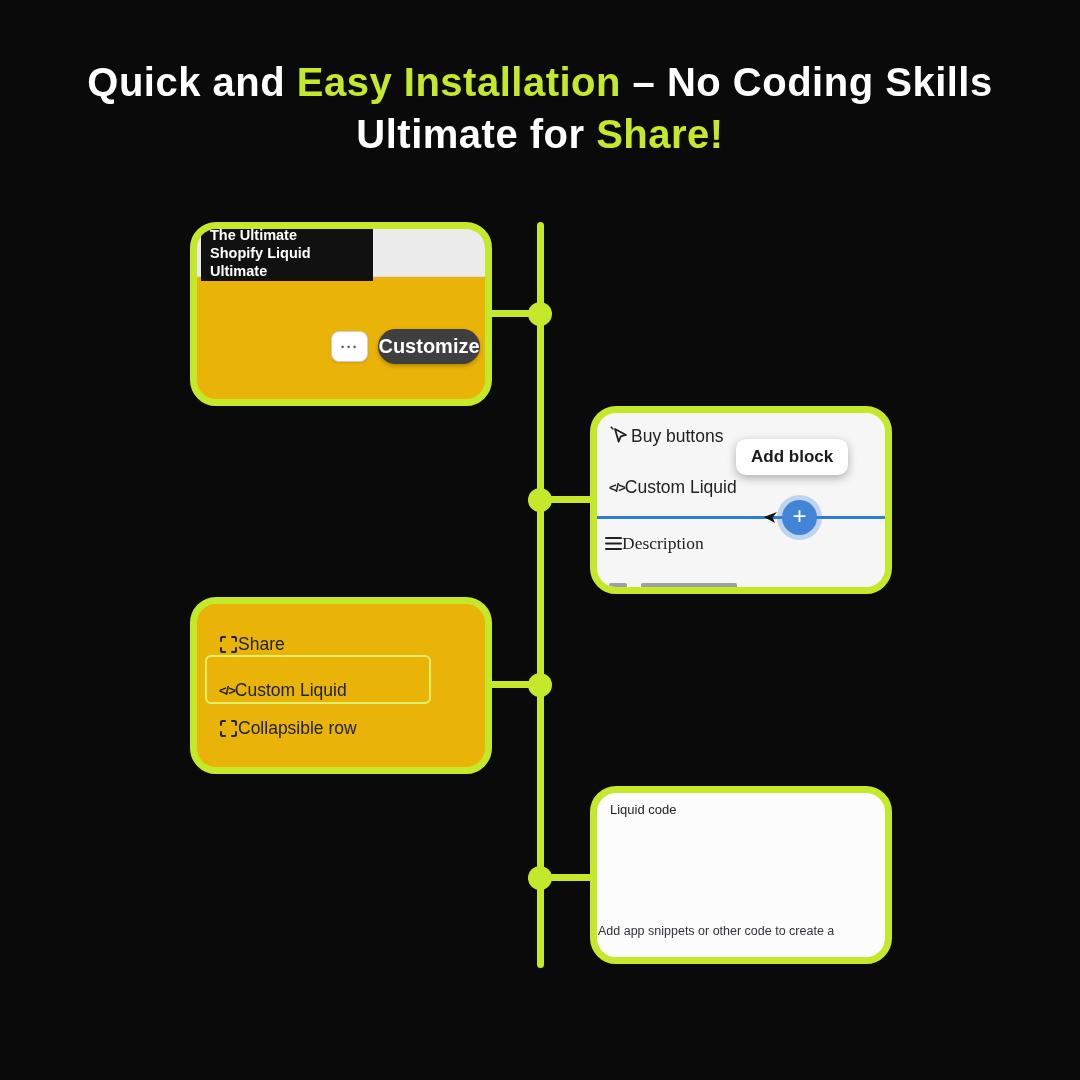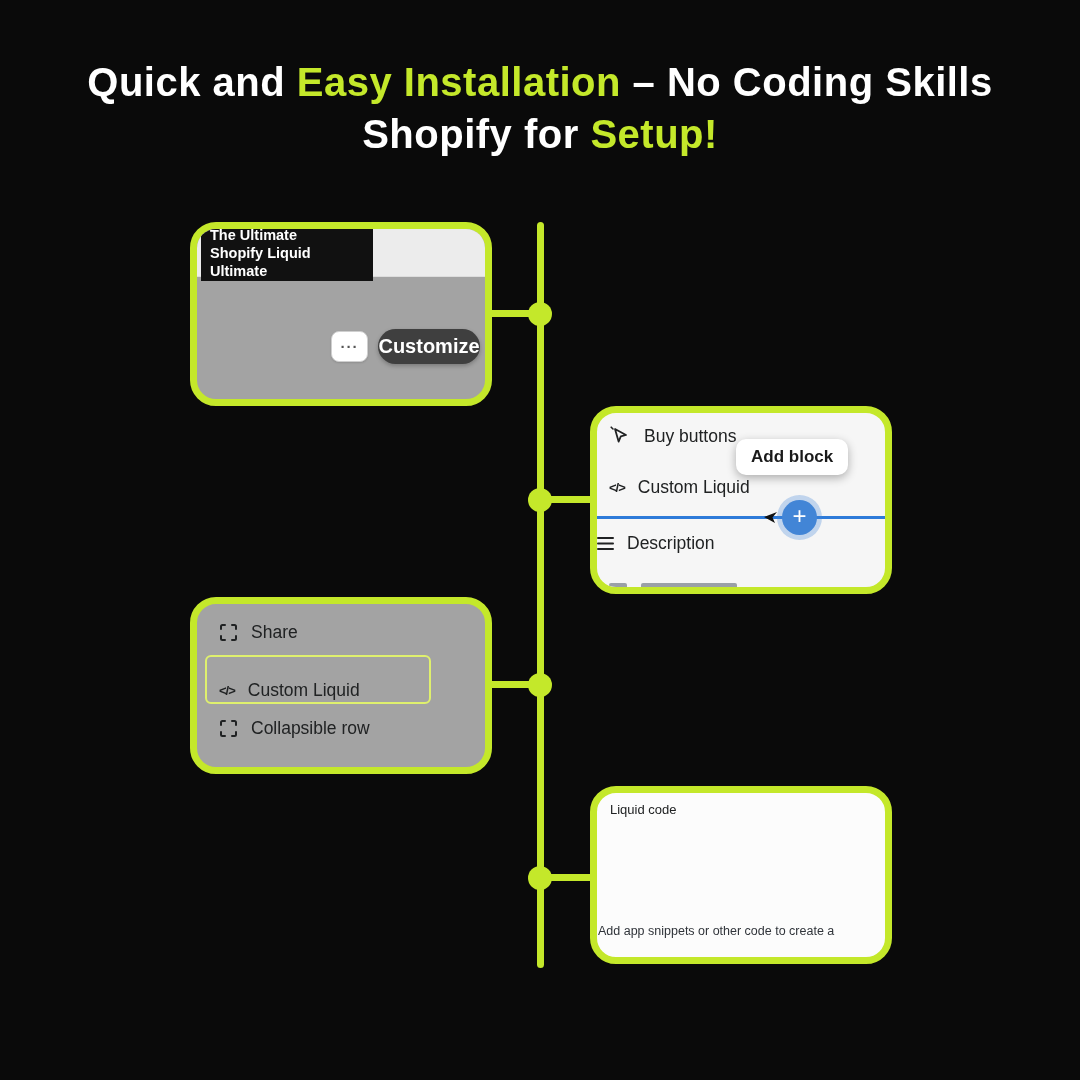--- a/index.html
+++ b/index.html
@@ -25,25 +25,25 @@
   }
   .title .accent{color:var(--accent);}
 
   
   .tl-line{position:absolute;left:537px;top:222px;width:7px;height:746px;background:var(--accent);border-radius:4px;}
   .tl-dot{position:absolute;width:24px;height:24px;border-radius:50%;background:var(--accent);}
   .tl-conn{position:absolute;height:7px;background:var(--accent);}
 
   
   .panel{
-    position:absolute;background:#a3a3a3;
+    position:absolute;background:#eab308;
     border:7px solid var(--accent);border-radius:26px;
     overflow:hidden;
   }
-  .row{position:absolute;display:flex;align-items:center;gap:13px;}
+  .row{position:absolute;display:flex;align-items:center;}
   .row-label{font-size:17.5px;color:#202223;white-space:nowrap;}
   .code-glyph{font-size:13px;font-weight:bold;color:#202223;letter-spacing:-1px;white-space:nowrap;}
 
   
   .p1{left:190px;top:222px;width:302px;height:184px;}
   .p1-strip{position:absolute;left:0;top:0;right:0;height:48px;background:#ececec;border-bottom:1px solid #ddd;}
   .p1-banner{
     position:absolute;left:4px;top:-6px;width:172px;height:58px;
     background:#111;color:#fff;padding:3px 9px;overflow:hidden;
     font-size:14.5px;font-weight:bold;line-height:18px;
@@ -101,21 +101,21 @@
   .helper-text{position:absolute;left:1px;top:131px;width:278px;
     font-size:12.5px;color:#30343a;white-space:nowrap;overflow:hidden;}
 </style>
 </head>
 <body>
 
 <div class="canvas">
 
   <div class="title">
     <div><span>Quick and </span><span class="accent">Easy Installation</span><span> – No Coding Skills</span></div>
-    <div><span>Shopify for </span><span class="accent">Setup!</span></div>
+    <div><span>Ultimate for </span><span class="accent">Share!</span></div>
   </div>
 
   <div class="tl-line"></div>
   <div class="tl-conn" style="left:486px;top:310px;width:54px;"></div>
   <div class="tl-conn" style="left:541px;top:496px;width:52px;"></div>
   <div class="tl-conn" style="left:486px;top:681px;width:54px;"></div>
   <div class="tl-conn" style="left:541px;top:874px;width:52px;"></div>
   <div class="tl-dot" style="left:528px;top:302px;"></div>
   <div class="tl-dot" style="left:528px;top:488px;"></div>
   <div class="tl-dot" style="left:528px;top:673px;"></div>
@@ -151,32 +151,32 @@
       <span class="code-glyph">&lt;/&gt;</span>
       <span class="row-label">Custom Liquid</span>
     </div>
     <div class="blue-line"></div>
     <svg class="cursor-arrow" style="left:166px;top:96px;" width="16" height="16" viewBox="0 0 16 16">
       <path d="M1 8 L14 3 L9.5 8.5 L12 14 Z" fill="#111"></path>
     </svg>
     <div class="plus-btn">
       <span>+</span>
     </div>
-    <div class="row" style="left:0;top:120px;">
+    <div class="row" style="left:8px;top:120px;font-family:Liberation Serif, serif;">
       <span class="menu-lines"></span>
       <span class="row-label">Description</span>
     </div>
     <div class="p2-partial">
       <i style="width:18px;"></i>
       <i style="width:96px;"></i>
     </div>
   </div>
 
   <div class="panel p3">
-    <div class="row" style="left:22px;top:18px;">
+    <div class="row" style="left:22px;top:30px;">
       <svg width="19" height="19" viewBox="0 0 19 19">
         <g fill="none" stroke="#202223" stroke-width="2" stroke-linecap="round">
           <path d="M6 2 H3.5 A1.5 1.5 0 0 0 2 3.5 V6"></path>
           <path d="M13 2 H15.5 A1.5 1.5 0 0 1 17 3.5 V6"></path>
           <path d="M6 17 H3.5 A1.5 1.5 0 0 1 2 15.5 V13"></path>
           <path d="M13 17 H15.5 A1.5 1.5 0 0 0 17 15.5 V13"></path>
         </g>
       </svg>
       <span class="row-label">Share</span>
     </div>

